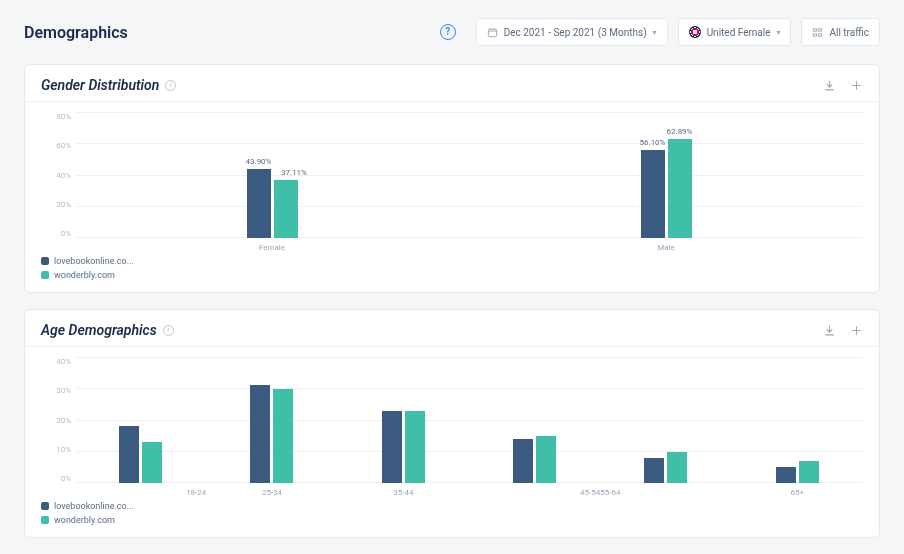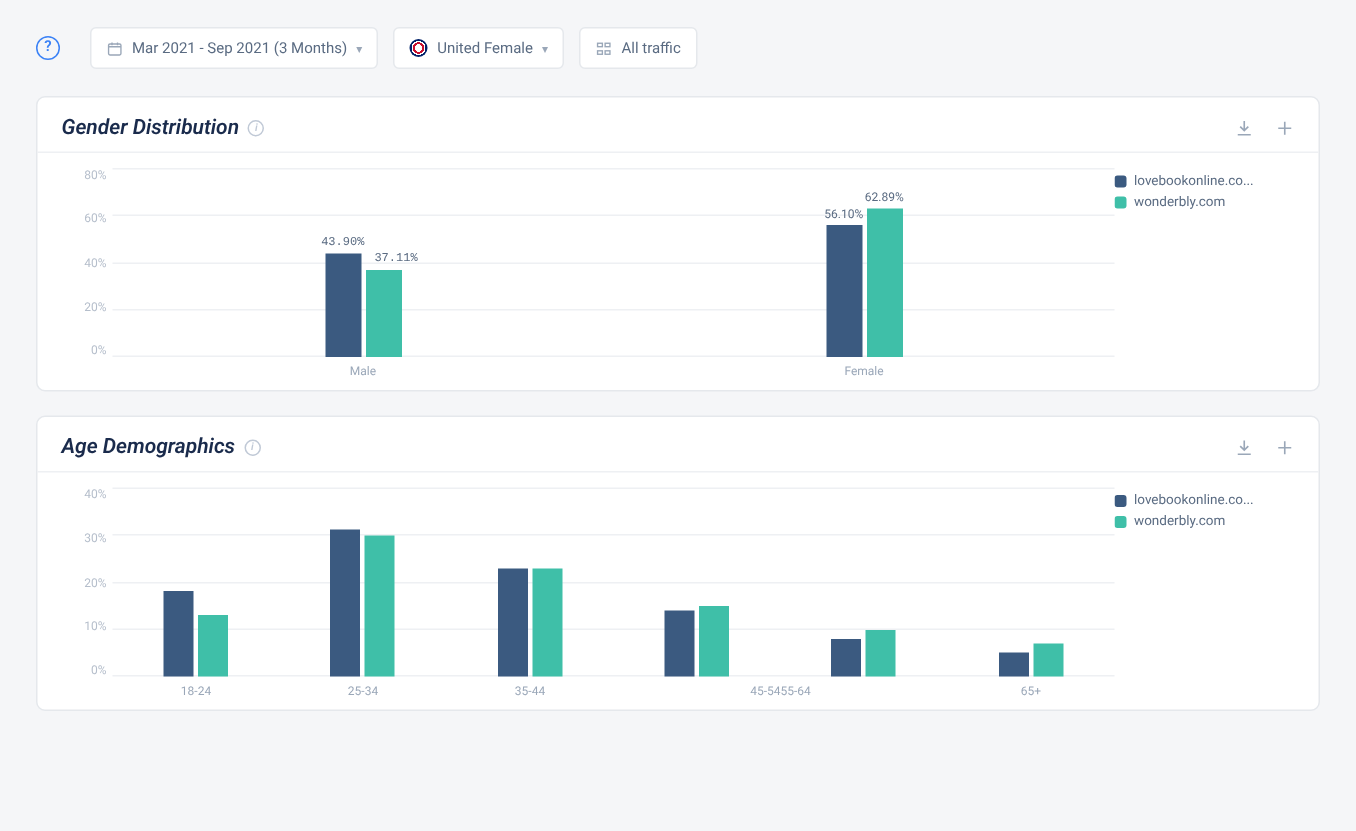--- a/index.html
+++ b/index.html
@@ -86,20 +86,21 @@
     border-radius: 50%;
     font-size: 7px;
     line-height: 9px;
     text-align: center;
     color: #c0c9d6;
   }
   .card-actions { display: flex; gap: 14px; color:#9aa7b8; font-size:12px; }
   .card-body {
     display: flex;
     padding: 10px 16px 8px 16px;
+    flex-direction: column;
   }
   .chart-area {
     flex: 1;
     position: relative;
   }
   .legend {
     width: 120px;
     font-size: 9px;
     color: #5a6b82;
     padding-top: 4px;
@@ -167,30 +168,31 @@
     color: #9aa7b8;
   }
   svg { display:block; }
 </style>
 </head>
 <body>
 
 <div class="page">
 
   <div class="header">
+    <div class="page-title">Demographics</div>
     <div class="help-icon">?</div>
 
     <div class="pill">
       <span class="cal-icon">
         <svg width="11" height="11" viewBox="0 0 24 24" fill="none" stroke="#9aa7b8" stroke-width="2">
             <rect x="3" y="5" width="18" height="16" rx="2"></rect>
             <path d="M3 9h18M8 3v4M16 3v4"></path>
           </svg>
       </span>
-      <span>Mar 2021 - Sep 2021 (3 Months)</span>
+      <span>Dec 2021 - Sep 2021 (3 Months)</span>
       <span class="chev">▾</span>
     </div>
 
     <div class="pill">
       <span class="flag-uk"></span>
       <span>United Female</span>
       <span class="chev">▾</span>
     </div>
 
     <div class="pill">
@@ -236,21 +238,21 @@
               <div>0%</div>
             </div>
             <div class="grid">
               <div class="grid-line"></div>
               <div class="grid-line"></div>
               <div class="grid-line"></div>
               <div class="grid-line"></div>
               <div class="grid-line"></div>
             </div>
             <div class="bars-row">
-              <div class="group" style="flex: 0 0 50%; font-family: Liberation Mono, monospace;">
+              <div class="group" style="flex: 0 0 50%;">
                 <div style="position: relative;">
                   <div class="bar bar-a" style="height: 69.1425px;"></div>
                   <div class="val-label" style="left: 50%; transform: translateX(-50%);">43.90%</div>
                 </div>
                 <div style="position: relative;">
                   <div class="bar bar-b" style="height: 58.4482px;"></div>
                   <div class="val-label" style="left: 50%; transform: translateX(-50%); padding-left: 17px;">37.11%</div>
                 </div>
               </div>
               <div class="group" style="flex: 0 0 50%;">
@@ -258,22 +260,22 @@
                   <div class="bar bar-a" style="height: 88.3575px;"></div>
                   <div class="val-label" style="left: 50%; transform: translateX(-50%);">56.10%</div>
                 </div>
                 <div style="position: relative;">
                   <div class="bar bar-b" style="height: 99.0517px;"></div>
                   <div class="val-label" style="left: 50%; transform: translateX(-50%);">62.89%</div>
                 </div>
               </div>
             </div>
             <div class="x-labels">
+              <div style="flex: 0 0 50%; text-align: center;">Female</div>
               <div style="flex: 0 0 50%; text-align: center;">Male</div>
-              <div style="flex: 0 0 50%; text-align: center;">Female</div>
             </div>
           </div>
       </div>
       <div class="legend">
         <div class="legend-row">
             <span class="swatch sw-a"></span>
             <span>lovebookonline.co...</span>
           </div>
         <div class="legend-row">
             <span class="swatch sw-b"></span>
@@ -363,21 +365,21 @@
               <div class="group" style="flex: 0 0 16.6667%;">
                 <div style="position: relative;">
                   <div class="bar narrow bar-a" style="height: 15.75px;"></div>
                 </div>
                 <div style="position: relative;">
                   <div class="bar narrow bar-b" style="height: 22.05px;"></div>
                 </div>
               </div>
             </div>
             <div class="x-labels">
-              <div style="flex: 0 0 16.6667%; text-align: center;">18-24</div>
+              <div style="flex: 0 0 16.6667%; text-align: right;">18-24</div>
               <div style="flex: 0 0 16.6667%; text-align: center;">25-34</div>
               <div style="flex: 0 0 16.6667%; text-align: center;">35-44</div>
               <div style="flex: 0 0 16.6667%; text-align: right;">45-54</div>
               <div style="flex: 0 0 16.6667%; text-align: left;">55-64</div>
               <div style="flex: 0 0 16.6667%; text-align: center;">65+</div>
             </div>
           </div>
       </div>
       <div class="legend">
         <div class="legend-row">

